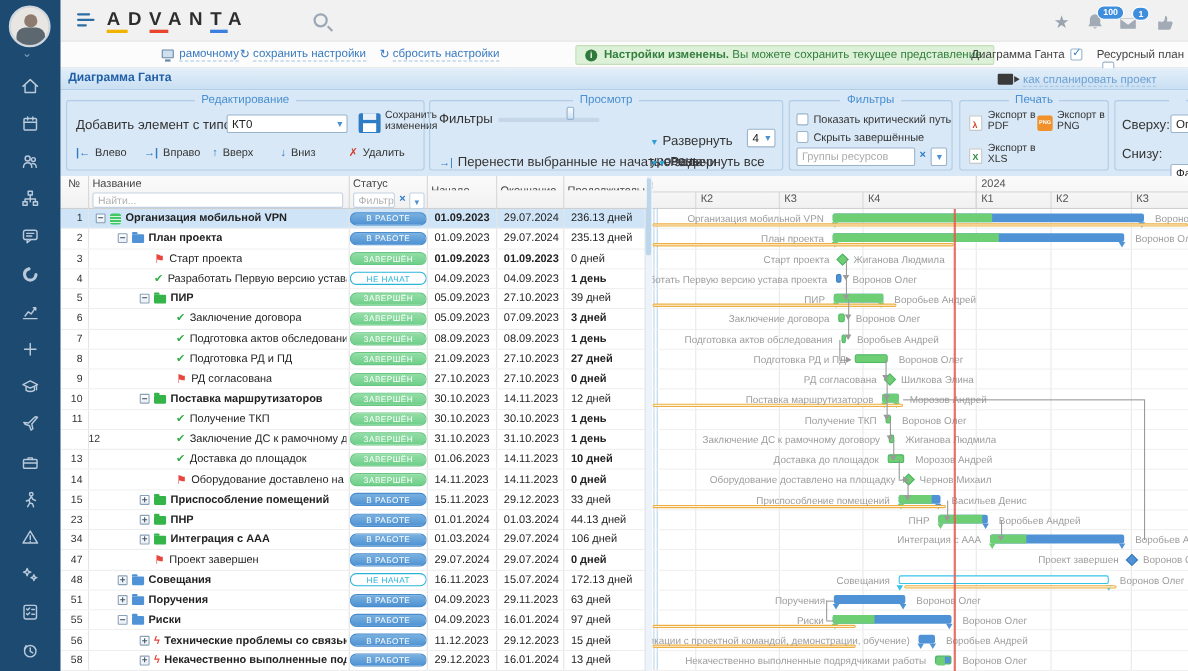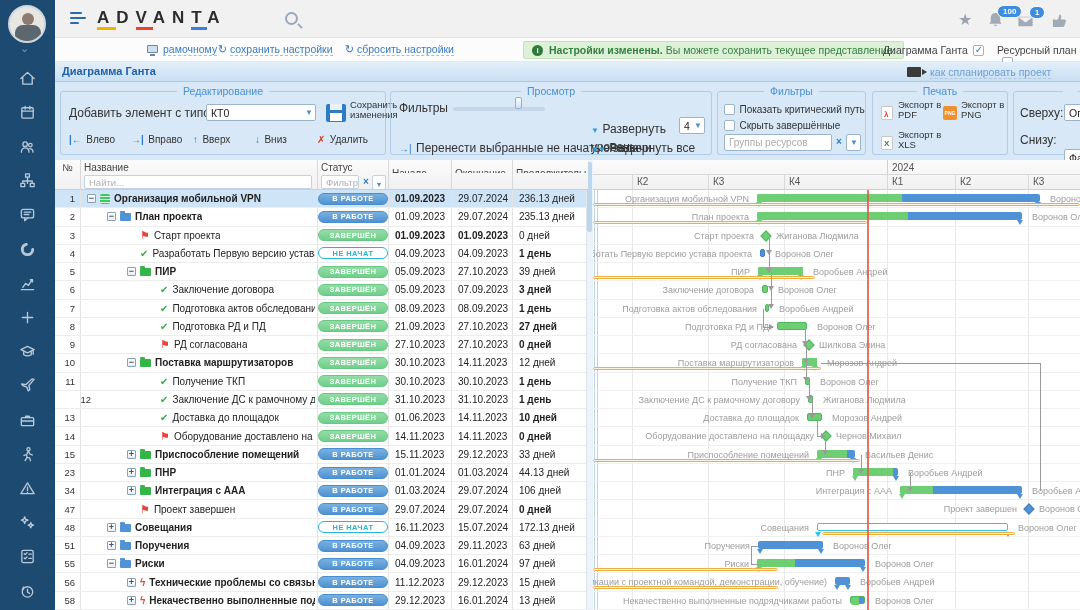--- a/index.html
+++ b/index.html
@@ -85,21 +85,21 @@
   .cdate{padding-left:6px}
   .vline{position:absolute;top:0;width:1px;height:100%;background:#e4e4e4}
   .tgl{display:inline-block;width:9px;height:9px;border:1px solid #8aa0b5;background:linear-gradient(#fff,#e9eff6);border-radius:1px;font-size:9px;line-height:7px;text-align:center;color:#456;margin-right:4px;flex:none}
   .fold{display:inline-block;width:11px;height:8px;border-radius:1px;margin-right:4px;position:relative;flex:none;margin-top:1px}
   .fold::before{content:"";position:absolute;left:0;top:-2px;width:5px;height:2px;border-radius:1px 1px 0 0;background:inherit}
   .f-blue{background:#4f93d6}.f-green{background:#35b44a}
   .proj-ic{display:inline-block;width:10px;height:10px;border-radius:2px;margin-right:4px;flex:none;background:repeating-linear-gradient(#42c767 0 2px,#d9f5e2 2px 3px)}
   .flag{color:#e8453c;font-size:11px;margin-right:4px;flex:none}
   .chk{color:#2fae4a;font-size:10px;font-weight:bold;margin-right:4px;flex:none}
   .bolt{color:#e8453c;font-size:10px;font-weight:bold;margin-right:4px;flex:none}
-  .pill{width:77px;height:12px;border-radius:7px;font-size:7.5px;font-weight:bold;display:flex;align-items:center;justify-content:center;letter-spacing:.4px;margin:0 auto}
+  .pill{width:77px;height:12px;border-radius:7px;font-size:7.5px;font-weight:normal;display:flex;align-items:center;justify-content:center;letter-spacing:.4px;margin:0 auto}
   .st-work{background:linear-gradient(#79b1e0,#4f92d2);color:#fff;border:1px solid #4a8dce}
   .st-done{background:linear-gradient(#93dda6,#6fcf8a);color:#fff;border:1px solid #68c783}
   .st-notstarted{background:#fff;color:#2ab4d8;border:1px solid #2ab4d8}
 
   
   #midscroll{left:586px;top:160px;width:7px;height:450px;background:#edf3f9;border-left:1px solid #dde6ee}
   #midthumb{left:587px;top:162px;width:5px;height:70px;background:#bcd6ec;border-radius:2px}
 
   
   #ghead{left:593px;top:160px;width:487px;height:30px;background:linear-gradient(#fbfbfb,#f1f1f1);border-bottom:1px solid #cfcfcf;overflow:hidden}

